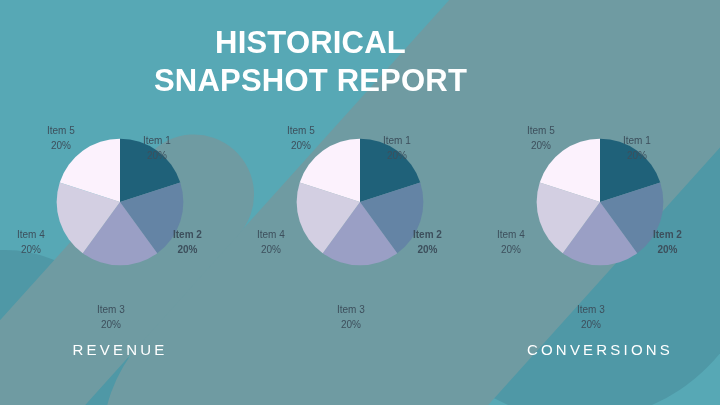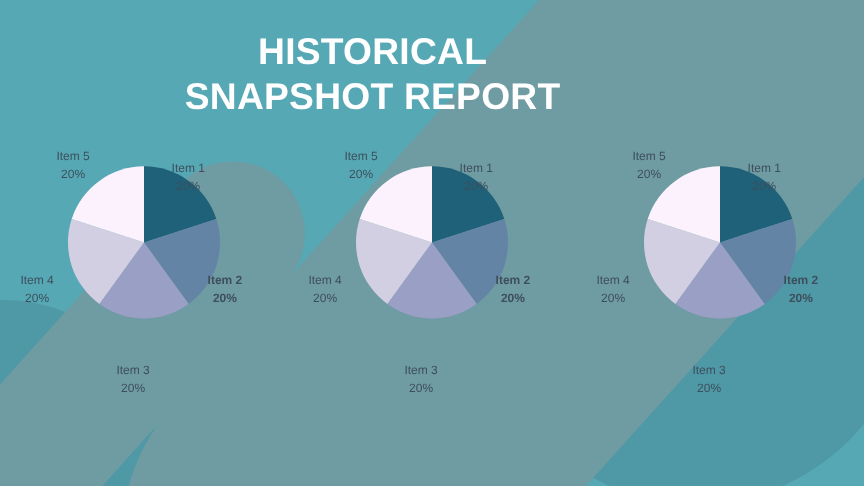--- a/index.html
+++ b/index.html
@@ -181,20 +181,21 @@
         <span class="pct">20%</span>
       </div>
       <div class="pie-label lbl-4">
         <span>Item 4</span>
         <span class="pct">20%</span>
       </div>
       <div class="pie-label lbl-5">
         <span>Item 5</span>
         <span class="pct">20%</span>
       </div>
+      <div class="chart-caption">REVENUE</div>
     </div>
 
     <div class="chart-block">
       <div class="pie-wrap">
         <svg viewBox="0 0 100 100" width="132" height="132">
           <g transform="translate(50,50)">
             <path d="M 0 0 L 0 -48 A 48 48 0 0 1 45.65 -14.83 Z" fill="#1f6179"></path>
             <path d="M 0 0 L 45.65 -14.83 A 48 48 0 0 1 28.21 38.83 Z" fill="#6484a5"></path>
             <path d="M 0 0 L 28.21 38.83 A 48 48 0 0 1 -28.21 38.83 Z" fill="#9a9fc5"></path>
             <path d="M 0 0 L -28.21 38.83 A 48 48 0 0 1 -45.65 -14.83 Z" fill="#d3cfe2"></path>
@@ -249,16 +250,17 @@
         <span class="pct">20%</span>
       </div>
       <div class="pie-label lbl-4">
         <span>Item 4</span>
         <span class="pct">20%</span>
       </div>
       <div class="pie-label lbl-5">
         <span>Item 5</span>
         <span class="pct">20%</span>
       </div>
+      <div class="chart-caption">CONVERSIONS</div>
     </div>
 
   </div>
 </div>
 
 </body></html>

